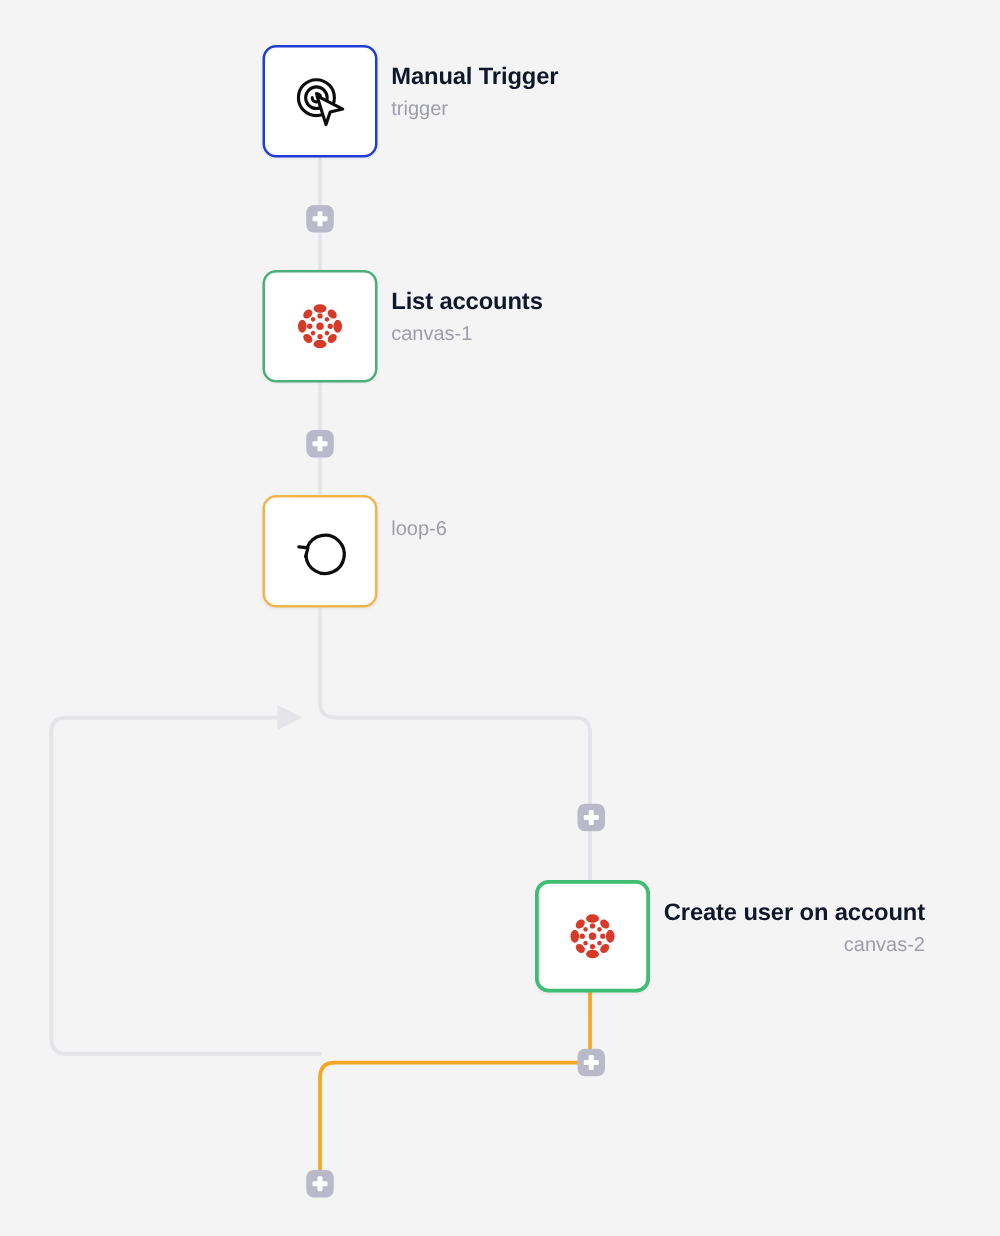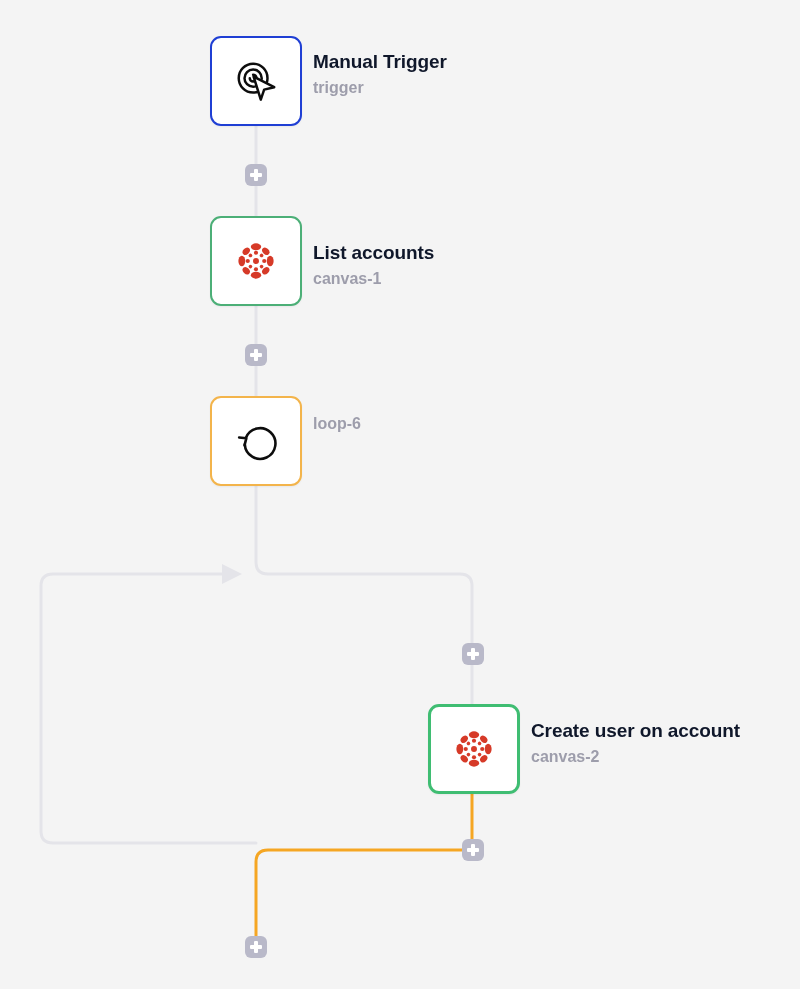--- a/index.html
+++ b/index.html
@@ -56,21 +56,21 @@
   }
   .node-title {
     font-size: 19px;
     font-weight: 700;
     color: #0f172a;
     letter-spacing: -0.1px;
     line-height: 24px;
   }
   .node-sub {
     font-size: 16px;
-    font-weight: 700;
+    font-weight: 400;
     color: #9d9dab;
     line-height: 22px;
     margin-top: 3px;
   }
 
   
   .plus-btn {
     position: absolute;
     width: 22px;
     height: 22px;
@@ -156,21 +156,21 @@
           <ellipse cx="24" cy="9.6" rx="4.3" ry="3.2"></ellipse>
           <circle cx="24" cy="15.8" r="1.9"></circle>
         </g>
         <g transform="rotate(315 24 24)">
           <ellipse cx="24" cy="9.6" rx="4.3" ry="3.2"></ellipse>
           <circle cx="24" cy="15.8" r="1.9"></circle>
         </g>
       </g>
     </svg>
   </div>
-  <div class="node-label" style="left:313px; top:230px;margin-top:11px;">
+  <div class="node-label" style="left:313px; top:230px;">
     <div class="node-title">List accounts</div>
     <div class="node-sub">canvas-1</div>
   </div>
 
   <div class="node" style="left:210px; top:396px; border-color:#f3b44b;">
     <svg class="node-icon" viewBox="0 0 48 48" xmlns="http://www.w3.org/2000/svg">
       <path d="M13.5,20.5 A16,16 0 1 1 12.3,27.6" fill="none" stroke="#0d0d0d" stroke-width="2.7" stroke-linecap="round"></path>
       <path d="M6.4,20.3 L13.9,21.2 L12.0,28.6" fill="none" stroke="#0d0d0d" stroke-width="2.7" stroke-linecap="round" stroke-linejoin="round"></path>
     </svg>
   </div>
@@ -210,21 +210,21 @@
           <ellipse cx="24" cy="9.6" rx="4.3" ry="3.2"></ellipse>
           <circle cx="24" cy="15.8" r="1.9"></circle>
         </g>
         <g transform="rotate(315 24 24)">
           <ellipse cx="24" cy="9.6" rx="4.3" ry="3.2"></ellipse>
           <circle cx="24" cy="15.8" r="1.9"></circle>
         </g>
       </g>
     </svg>
   </div>
-  <div class="node-label" style="left:531px; top:719px;">
+  <div class="node-label" style="left:531px; top:719px;text-align:right;">
     <div class="node-title">Create user on account</div>
     <div class="node-sub">canvas-2</div>
   </div>
 
   <div class="plus-btn" style="left:245px; top:164px;"></div>
   <div class="plus-btn" style="left:245px; top:344px;"></div>
   <div class="plus-btn" style="left:462px; top:643px;"></div>
   <div class="plus-btn" style="left:462px; top:839px;"></div>
   <div class="plus-btn" style="left:245px; top:936px;"></div>
 

